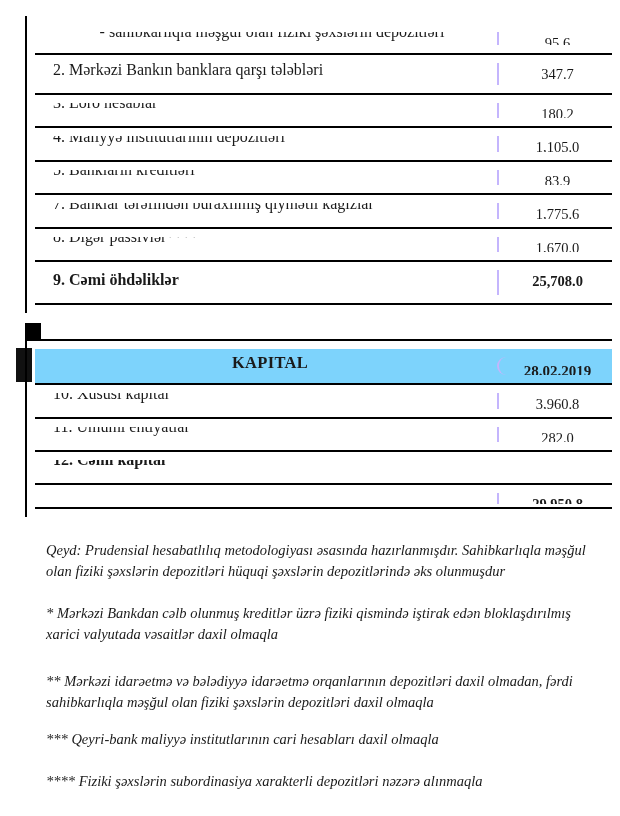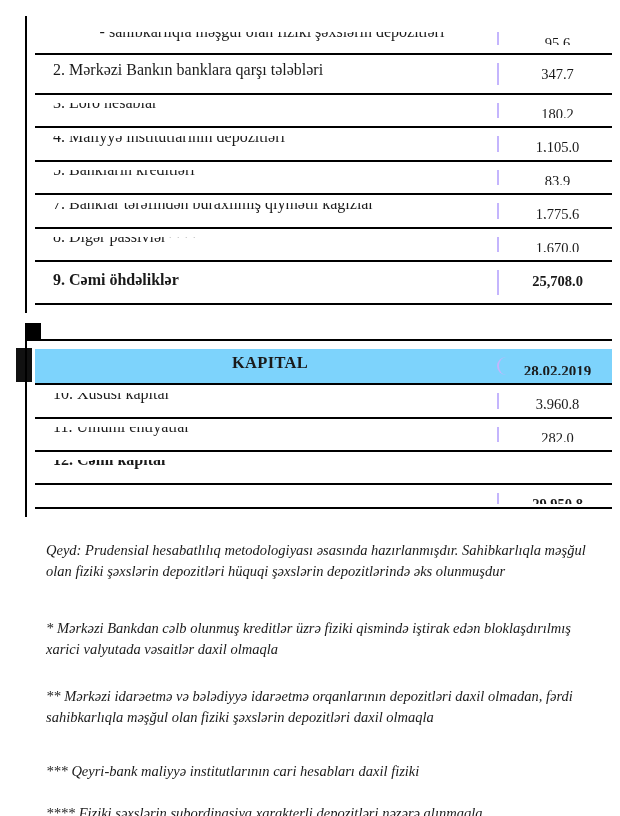--- a/index.html
+++ b/index.html
@@ -93,23 +93,23 @@
   
   .notes {
     position: absolute;
     left: 14px;
     top: 508px;
     width: 580px;
     font-style: italic;
     font-size: 14.5px;
     line-height: 21px;
   }
-  .notes p.n1 { margin-bottom: 20px; }
+  .notes p.n1 { margin-bottom: 5px; }
   .notes p.n2 { margin-bottom: 10px; }
-  .notes p.n3 { margin-bottom: 17px; font-style: italic; }
+  .notes p.n3 { margin-bottom: 0; font-style: italic; }
   .notes p.n4 { margin-bottom: 5px; }
 </style>
 </head>
 <body>
 
 <div class="page">
 
   <div class="tbl tbl1">
     <div class="row sub" style="height:31px">
       <div class="cell label">- sahibkarlıqla məşğul olan fiziki şəxslərin depozitləri</div>
@@ -167,17 +167,17 @@
     <div class="row bold" style="height:24px">
       <div class="cell label">13. Cəmi öhdəliklər və kapital</div>
       <div class="cell value">29,950.8</div>
     </div>
   </div>
 
   <div class="notes">
     <p class="n1">Qeyd: Prudensial hesabatlılıq metodologiyası əsasında hazırlanmışdır. Sahibkarlıqla məşğul olan fiziki şəxslərin depozitləri hüquqi şəxslərin depozitlərində əks olunmuşdur</p>
     <p class="n2">* Mərkəzi Bankdan cəlb olunmuş kreditlər üzrə fiziki qismində iştirak edən bloklaşdırılmış xarici valyutada vəsaitlər daxil olmaqla</p>
     <p class="n3">** Mərkəzi idarəetmə və bələdiyyə idarəetmə orqanlarının depozitləri daxil olmadan, fərdi sahibkarlıqla məşğul olan fiziki şəxslərin depozitləri daxil olmaqla</p>
-    <p class="n4">*** Qeyri-bank maliyyə institutlarının cari hesabları daxil fiziki</p>
+    <p class="n4">*** Qeyri-bank maliyyə institutlarının cari hesabları daxil olmaqla</p>
     <p class="n5">**** Fiziki şəxslərin subordinasiya xarakterli depozitləri nəzərə alınmaqla</p>
   </div>
 
 </div>
 
 </body></html>

